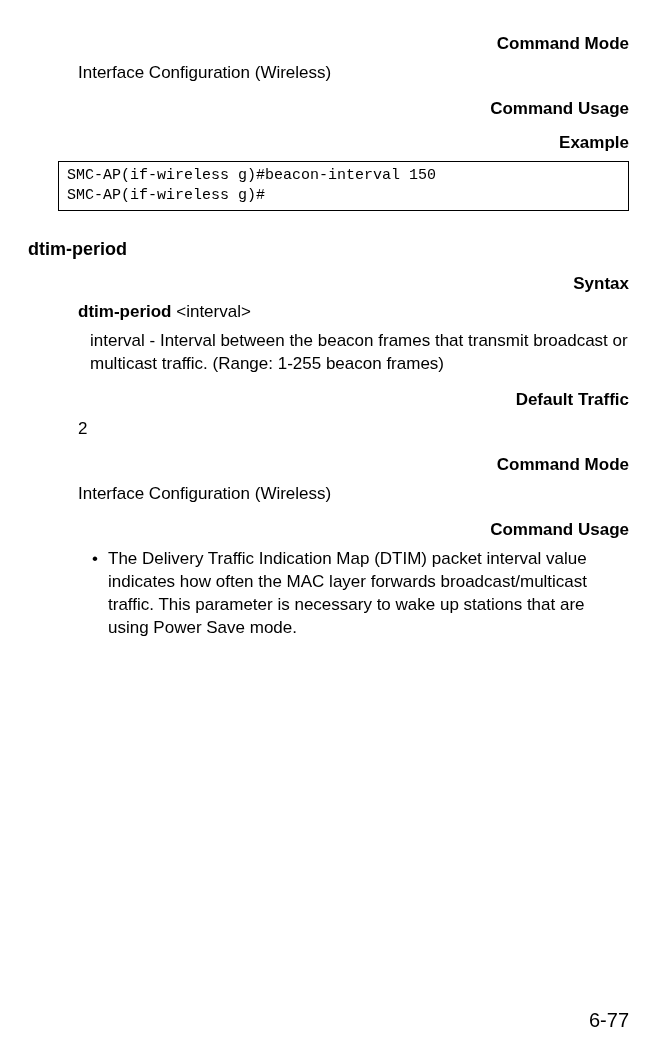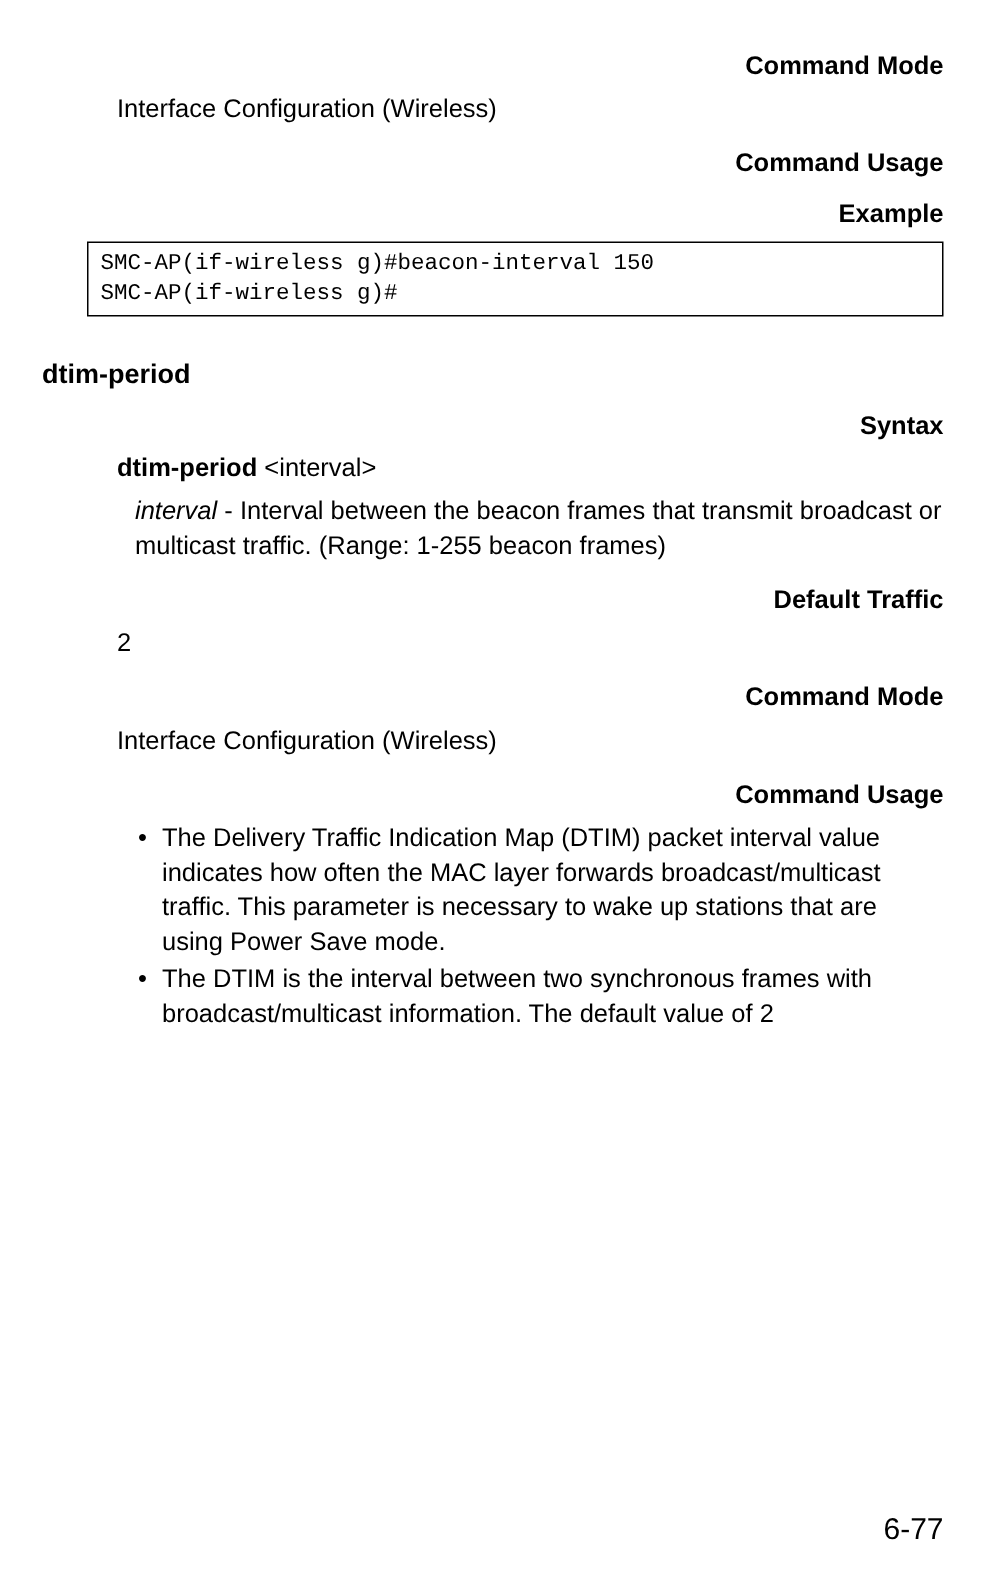--- a/index.html
+++ b/index.html
@@ -53,21 +53,20 @@
   .syntax-line {
     margin: 6px 0 8px 50px;
     font-size: 17px;
   }
   .syntax-line .cmd {
     font-weight: bold;
   }
   .syntax-line .arg {
   }
   .param-name {
-    font-style: italic;
   }
   .code-box {
     border: 1px solid #000;
     margin: 6px 0 10px 30px;
     padding: 4px 8px;
     font-family: "Courier New", Courier, monospace;
     font-size: 15px;
     white-space: pre;
     line-height: 1.35;
   }
@@ -125,18 +124,17 @@
 
   <div class="section-heading">Default Traffic</div>
   <div class="body-indent1">2</div>
 
   <div class="section-heading">Command Mode</div>
   <div class="body-indent1">Interface Configuration (Wireless)</div>
 
   <div class="section-heading">Command Usage</div>
   <ul class="bullets">
     <li>The Delivery Traffic Indication Map (DTIM) packet interval value indicates how often the MAC layer forwards broadcast/multicast traffic. This parameter is necessary to wake up stations that are using Power Save mode.</li>
-    <li>The DTIM is the interval between two synchronous frames with broadcast/multicast information. The default value of 2</li>
   </ul>
 
 </div>
 
 <div class="page-number">6-77</div>
 
 </body></html>

